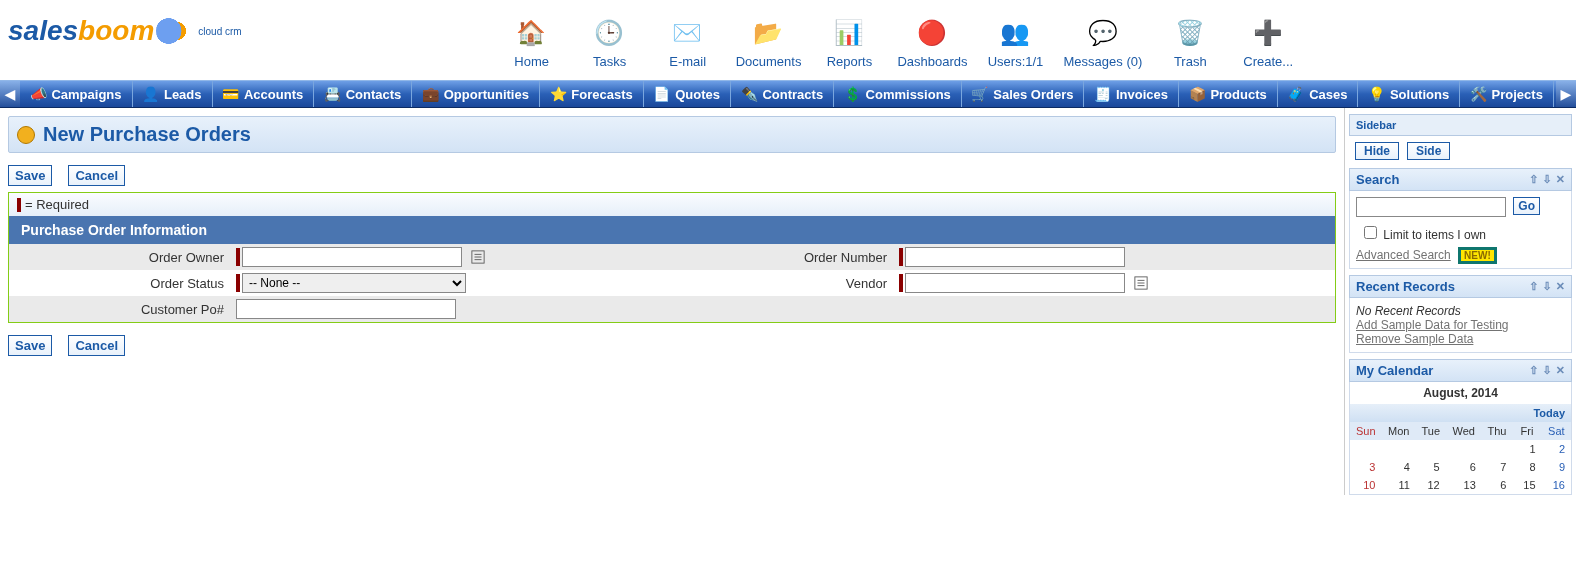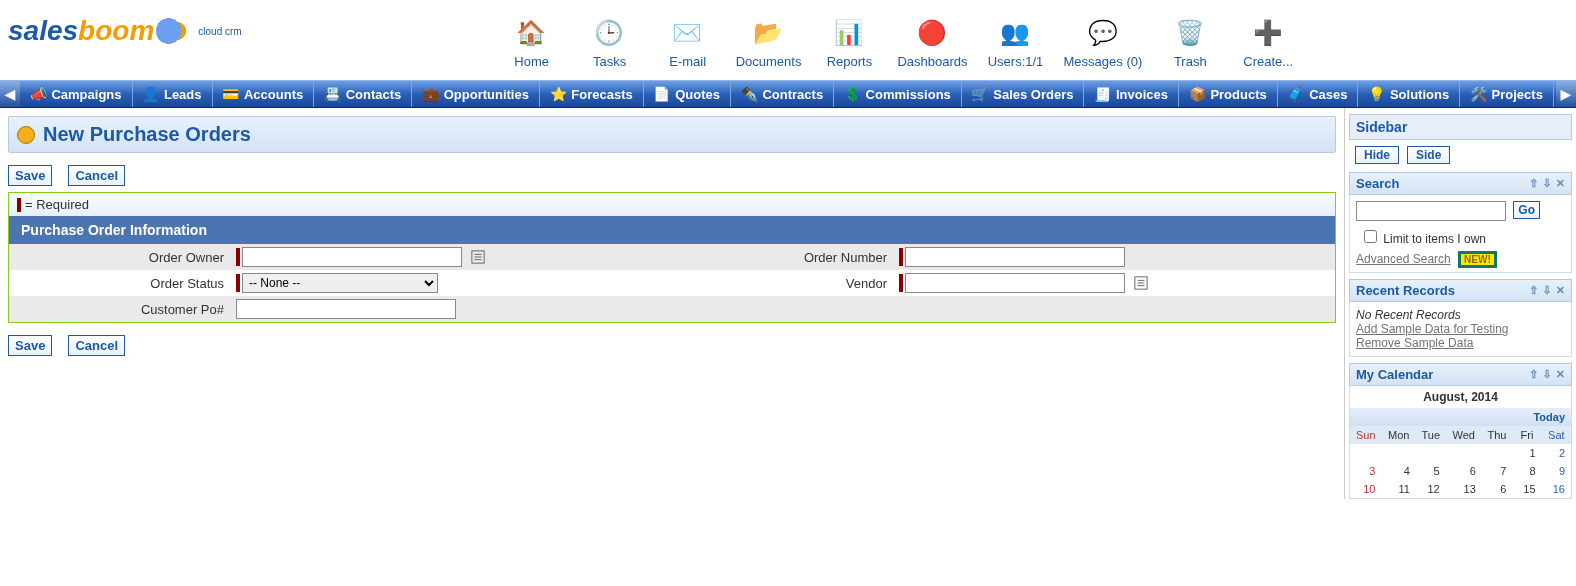--- a/index.html
+++ b/index.html
@@ -178,21 +178,21 @@
     background: #fff;
     padding: 6px 4px 0 4px;
     border-left: 1px solid #ccc;
   }
   .side-title {
     background:#e6eff9;
     border:1px solid #b5c9e2;
     padding:4px 6px;
     font-weight:bold;
     color:#1c5aa6;
-    font-size:14px;
+    font-size:11px;
   }
   .side-btns { display:flex; gap:8px; margin:6px 0 8px 6px; }
   .side-btn {
     border:1px solid #1c5aa6;
     color:#1c5aa6;
     padding:1px 8px;
     font-weight:bold;
     font-size:12px;
     background:linear-gradient(to bottom,#fff,#e8f1fb);
     cursor:pointer;
@@ -398,21 +398,21 @@
                 </span>
           </td>
           <td class="lbl">Order Number</td>
           <td class="fld">
             <span class="req-mark"></span><input type="text" style="width: 220px;" value="">
           </td>
         </tr>
         <tr class="alt">
           <td class="lbl">Order Status</td>
           <td class="fld">
-            <span class="req-mark"></span><select style="width:196px"><option>-- None --</option></select>
+            <span class="req-mark"></span><select style="width:224px"><option>-- None --</option></select>
           </td>
           <td class="lbl">Vendor</td>
           <td class="fld">
             <span class="req-mark"></span><input type="text" style="width: 220px;" value="">
             <span class="lookup-icon">
                   <svg viewBox="0 0 16 16">
                     <rect x="1" y="1" width="14" height="14" fill="none" stroke="#555"></rect>
                     <line x1="4" y1="5" x2="12" y2="5" stroke="#555"></line>
                     <line x1="4" y1="8" x2="12" y2="8" stroke="#555"></line>
                     <line x1="4" y1="11" x2="12" y2="11" stroke="#555"></line>

